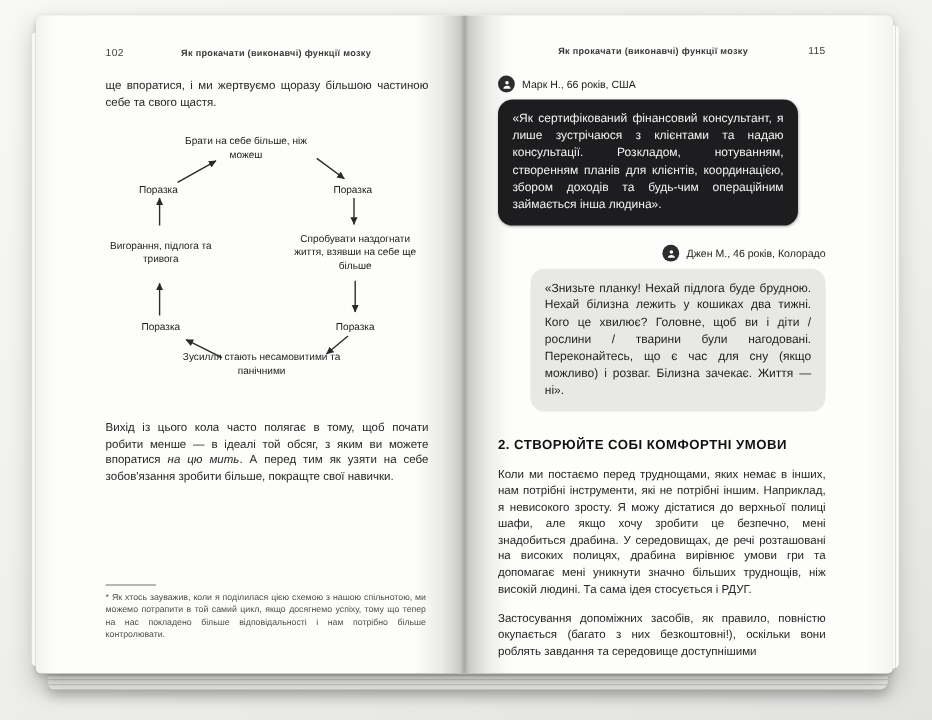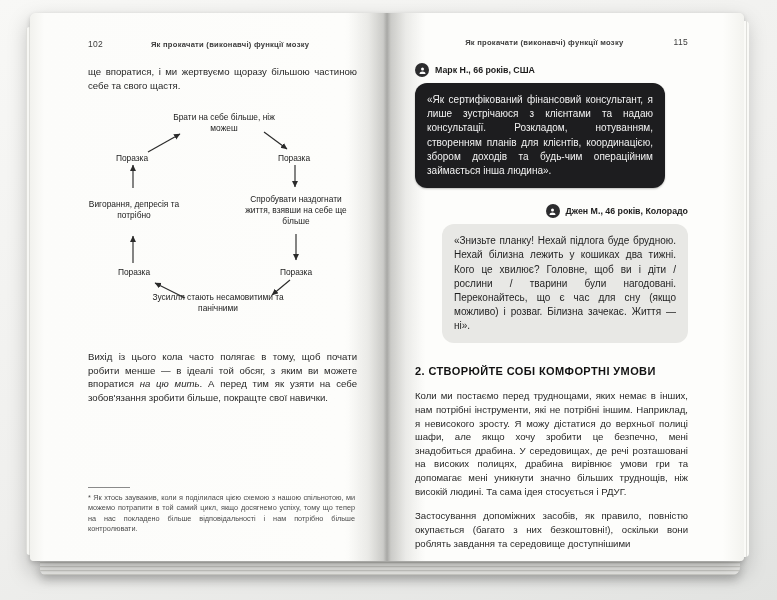--- a/index.html
+++ b/index.html
@@ -36,39 +36,39 @@
   .body-text{font-size:9.6px;line-height:1.42;color:#272727;text-align:justify;margin:0;}
   .intro{margin-top:16px;}
   .after-diagram{margin-top:20px;}
   .em{font-style:italic;}
   
   .diagram-title{margin-top:24px;text-align:center;font-size:9px;letter-spacing:1.1px;color:#2e2e2e;}
   .diagram-canvas{position:relative;width:263px;height:228px;margin-top:10px;}
   .diagram-canvas svg{position:absolute;left:0;top:0;}
   .node{position:absolute;transform:translate(-50%,-50%);text-align:center;
     font-size:8.4px;line-height:1.28;color:#222;}
-  .n-top{left:136px;top:21px;width:118px;text-align:center;}
+  .n-top{left:117px;top:21px;width:118px;text-align:center;}
   .n-fail-lt{left:44px;top:56px;}
   .n-fail-rt{left:206px;top:56px;}
   .n-burnout{left:46px;top:108px;width:92px;}
   .n-catchup{left:208px;top:108px;width:108px;}
   .n-fail-lb{left:46px;top:170px;}
   .n-fail-rb{left:208px;top:170px;}
   .n-bottom{left:130px;top:201px;width:132px;}
   
   .footnote{position:absolute;left:58px;right:32px;bottom:26px;}
   .footnote-rule{width:42px;border-top:1px solid #8a8a8a;margin-bottom:5px;}
   .footnote-text{font-size:7.3px;line-height:1.45;color:#4c4c4c;text-align:justify;margin:0;}
   
   .quote-name-row{display:flex;align-items:center;gap:6px;margin-top:16px;}
   .quote-name-row.right{justify-content:flex-end;margin-top:16px;}
   .avatar{width:14px;height:14px;border-radius:50%;background:#2c2c2e;display:inline-flex;
     align-items:center;justify-content:center;flex:0 0 auto;}
   .avatar svg{width:9px;height:9px;}
-  .quote-name{font-size:8.8px;font-weight:bold;color:#1c1c1c;}
+  .quote-name{font-size:8.8px;font-weight:normal;color:#1c1c1c;}
   .bubble{border-radius:12px;padding:10px 12px;font-size:10px;line-height:1.42;text-align:justify;margin-top:6px;}
   .bubble.dark{background:#1d1d1f;color:#f2f2f2;width:226px;box-shadow:0 1px 2px rgba(0,0,0,.25);}
   .bubble.light{background:#e8e8e5;color:#1f1f1f;width:222px;margin-left:auto;}
   
   .section-heading{margin:22px 0 0 0;font-size:11px;letter-spacing:.4px;color:#111;font-weight:bold;}
   .para1{margin-top:12px;}
   .para2{margin-top:11px;}
 </style>
 </head>
 <body>
@@ -104,21 +104,21 @@
               <path d="M208,132 L208,158" marker-end="url(#ah)"></path>
               <path d="M202,178 L184,193" marker-end="url(#ah)"></path>
               <path d="M97,196 L67,181" marker-end="url(#ah)"></path>
               <path d="M45,161 L45,134" marker-end="url(#ah)"></path>
               <path d="M45,86 L45,63" marker-end="url(#ah)"></path>
             </g>
           </svg>
           <div class="node n-top">Брати на себе більше, ніж можеш</div>
           <div class="node n-fail-lt">Поразка</div>
           <div class="node n-fail-rt">Поразка</div>
-          <div class="node n-burnout">Вигорання, депресія та потрібно</div>
+          <div class="node n-burnout">Вигорання, підлога та тривога</div>
           <div class="node n-catchup">Спробувати наздогнати життя, взявши на себе ще більше</div>
           <div class="node n-fail-lb">Поразка</div>
           <div class="node n-fail-rb">Поразка</div>
           <div class="node n-bottom">Зусилля стають несамовитими та панічними</div>
         </div>
 
         <p class="body-text after-diagram"><span>Вихід із цього кола часто полягає в тому, щоб почати робити менше — в ідеалі той обсяг, з яким ви можете впоратися </span><span class="em">на цю мить</span><span>. А перед тим як узяти на себе зобов'язання зробити більше, покращте свої навички.</span></p>
 
         <div class="footnote">
           <div class="footnote-rule"></div>

